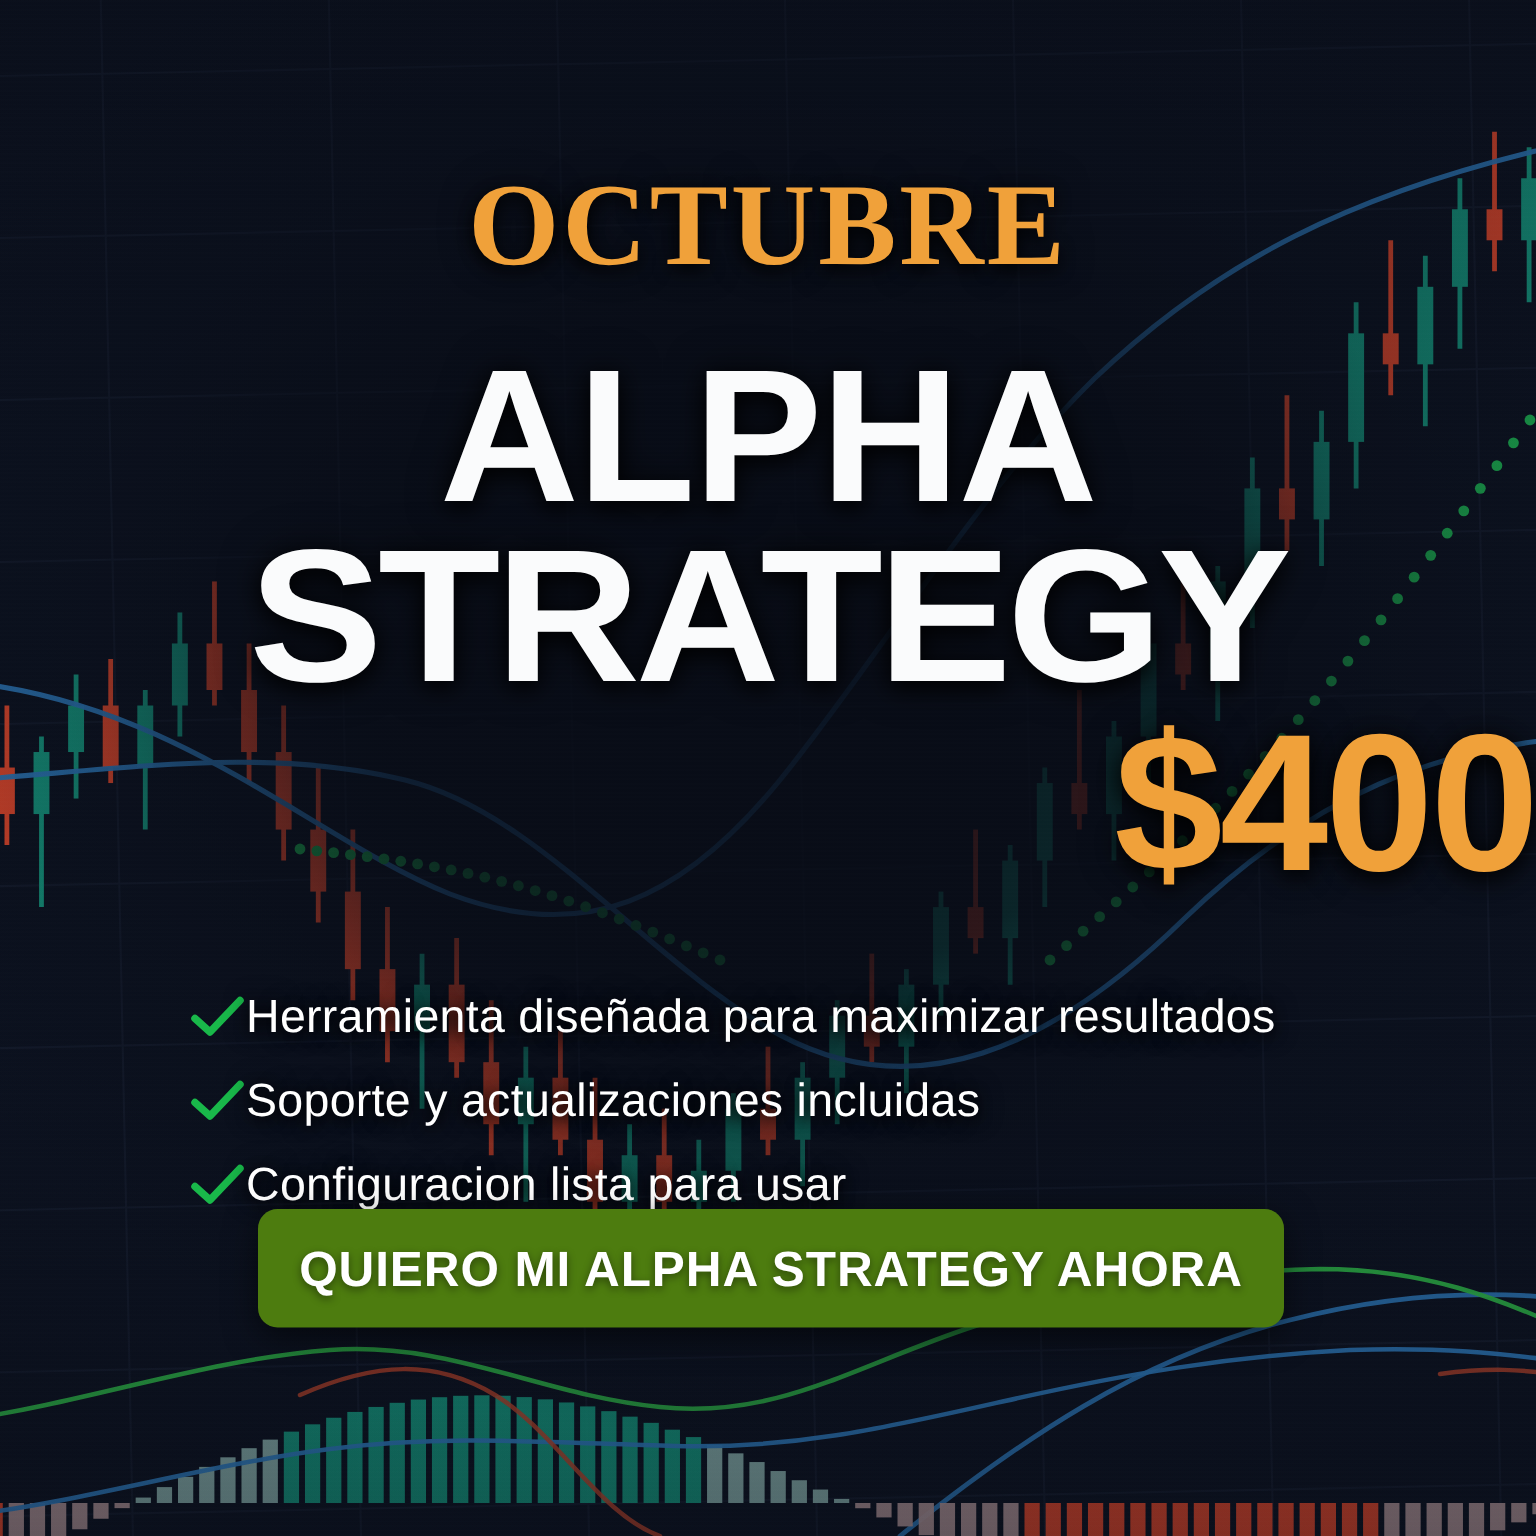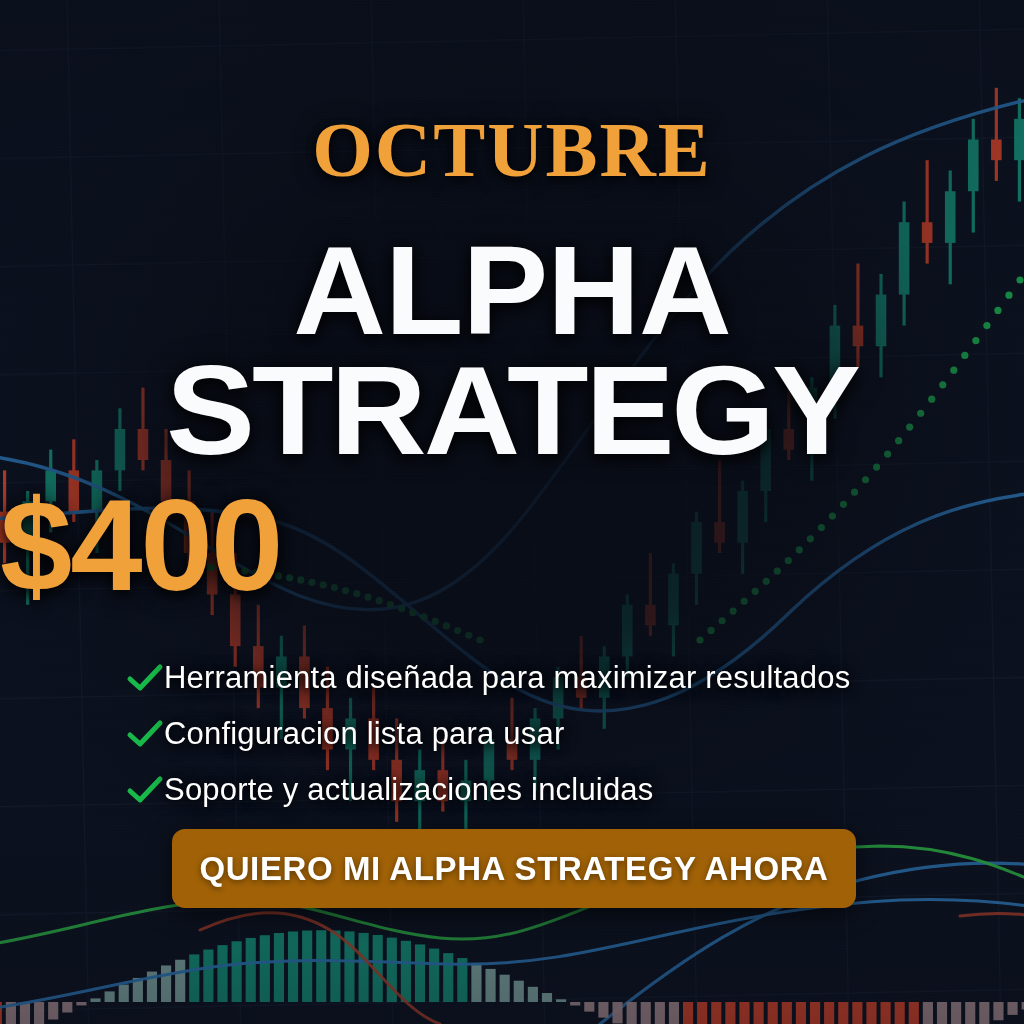--- a/index.html
+++ b/index.html
@@ -84,24 +84,24 @@
   }
   .headline-2 {
     top: 348px;
     font-size: 126px;
     letter-spacing: -3px;
     transform: scaleX(1.06);
   }
 
   .price {
     position: absolute;
-    top: 482px;
+    top: 472px;
     left: 0;
     width: 1024px;
-    text-align: left;
+    text-align: right;
     color: #f0a13a;
     font-size: 130px;
     line-height: 126px;
     font-weight: bold;
     letter-spacing: -2px;
     text-shadow: 0 4px 14px rgba(0,0,0,.9), 0 0 26px rgba(0,0,0,.55);
   }
 
   
   .bullets {
@@ -127,25 +127,25 @@
     line-height: 36px;
     letter-spacing: .2px;
     text-shadow: 0 2px 9px rgba(0,0,0,.92), 0 0 16px rgba(0,0,0,.75);
     white-space: nowrap;
   }
 
   
   .cta {
     position: absolute;
     left: 172px;
-    top: 829px;
+    top: 806px;
     width: 684px;
     height: 79px;
     border-radius: 13px;
-    background: #a16207;
+    background: #4d7c0f;
     border: none;
     color: #ffffff;
     font-family: "Liberation Sans", sans-serif;
     font-size: 33px;
     font-weight: bold;
     letter-spacing: .6px;
     cursor: pointer;
     box-shadow: 0 6px 22px rgba(0,0,0,.55);
     display: flex;
     align-items: center;
@@ -468,28 +468,28 @@
         <svg class="bullet-check" viewBox="0 0 38 30">
           <path d="M4 16 L14 25 L34 4" fill="none" stroke="#19b84a" stroke-width="5" stroke-linecap="round" stroke-linejoin="round"></path>
         </svg>
         <span class="bullet-label">Herramienta diseñada para maximizar resultados</span>
       </div>
 
       <div class="bullet">
         <svg class="bullet-check" viewBox="0 0 38 30">
           <path d="M4 16 L14 25 L34 4" fill="none" stroke="#19b84a" stroke-width="5" stroke-linecap="round" stroke-linejoin="round"></path>
         </svg>
-        <span class="bullet-label">Configuracion lista para usar</span>
+        <span class="bullet-label">Soporte y actualizaciones incluidas</span>
       </div>
 
       <div class="bullet">
         <svg class="bullet-check" viewBox="0 0 38 30">
           <path d="M4 16 L14 25 L34 4" fill="none" stroke="#19b84a" stroke-width="5" stroke-linecap="round" stroke-linejoin="round"></path>
         </svg>
-        <span class="bullet-label">Soporte y actualizaciones incluidas</span>
+        <span class="bullet-label">Configuracion lista para usar</span>
       </div>
 
     </div>
 
     <button class="cta">QUIERO MI ALPHA STRATEGY AHORA</button>
 
   </div>
 </div>
 
 </body></html>

